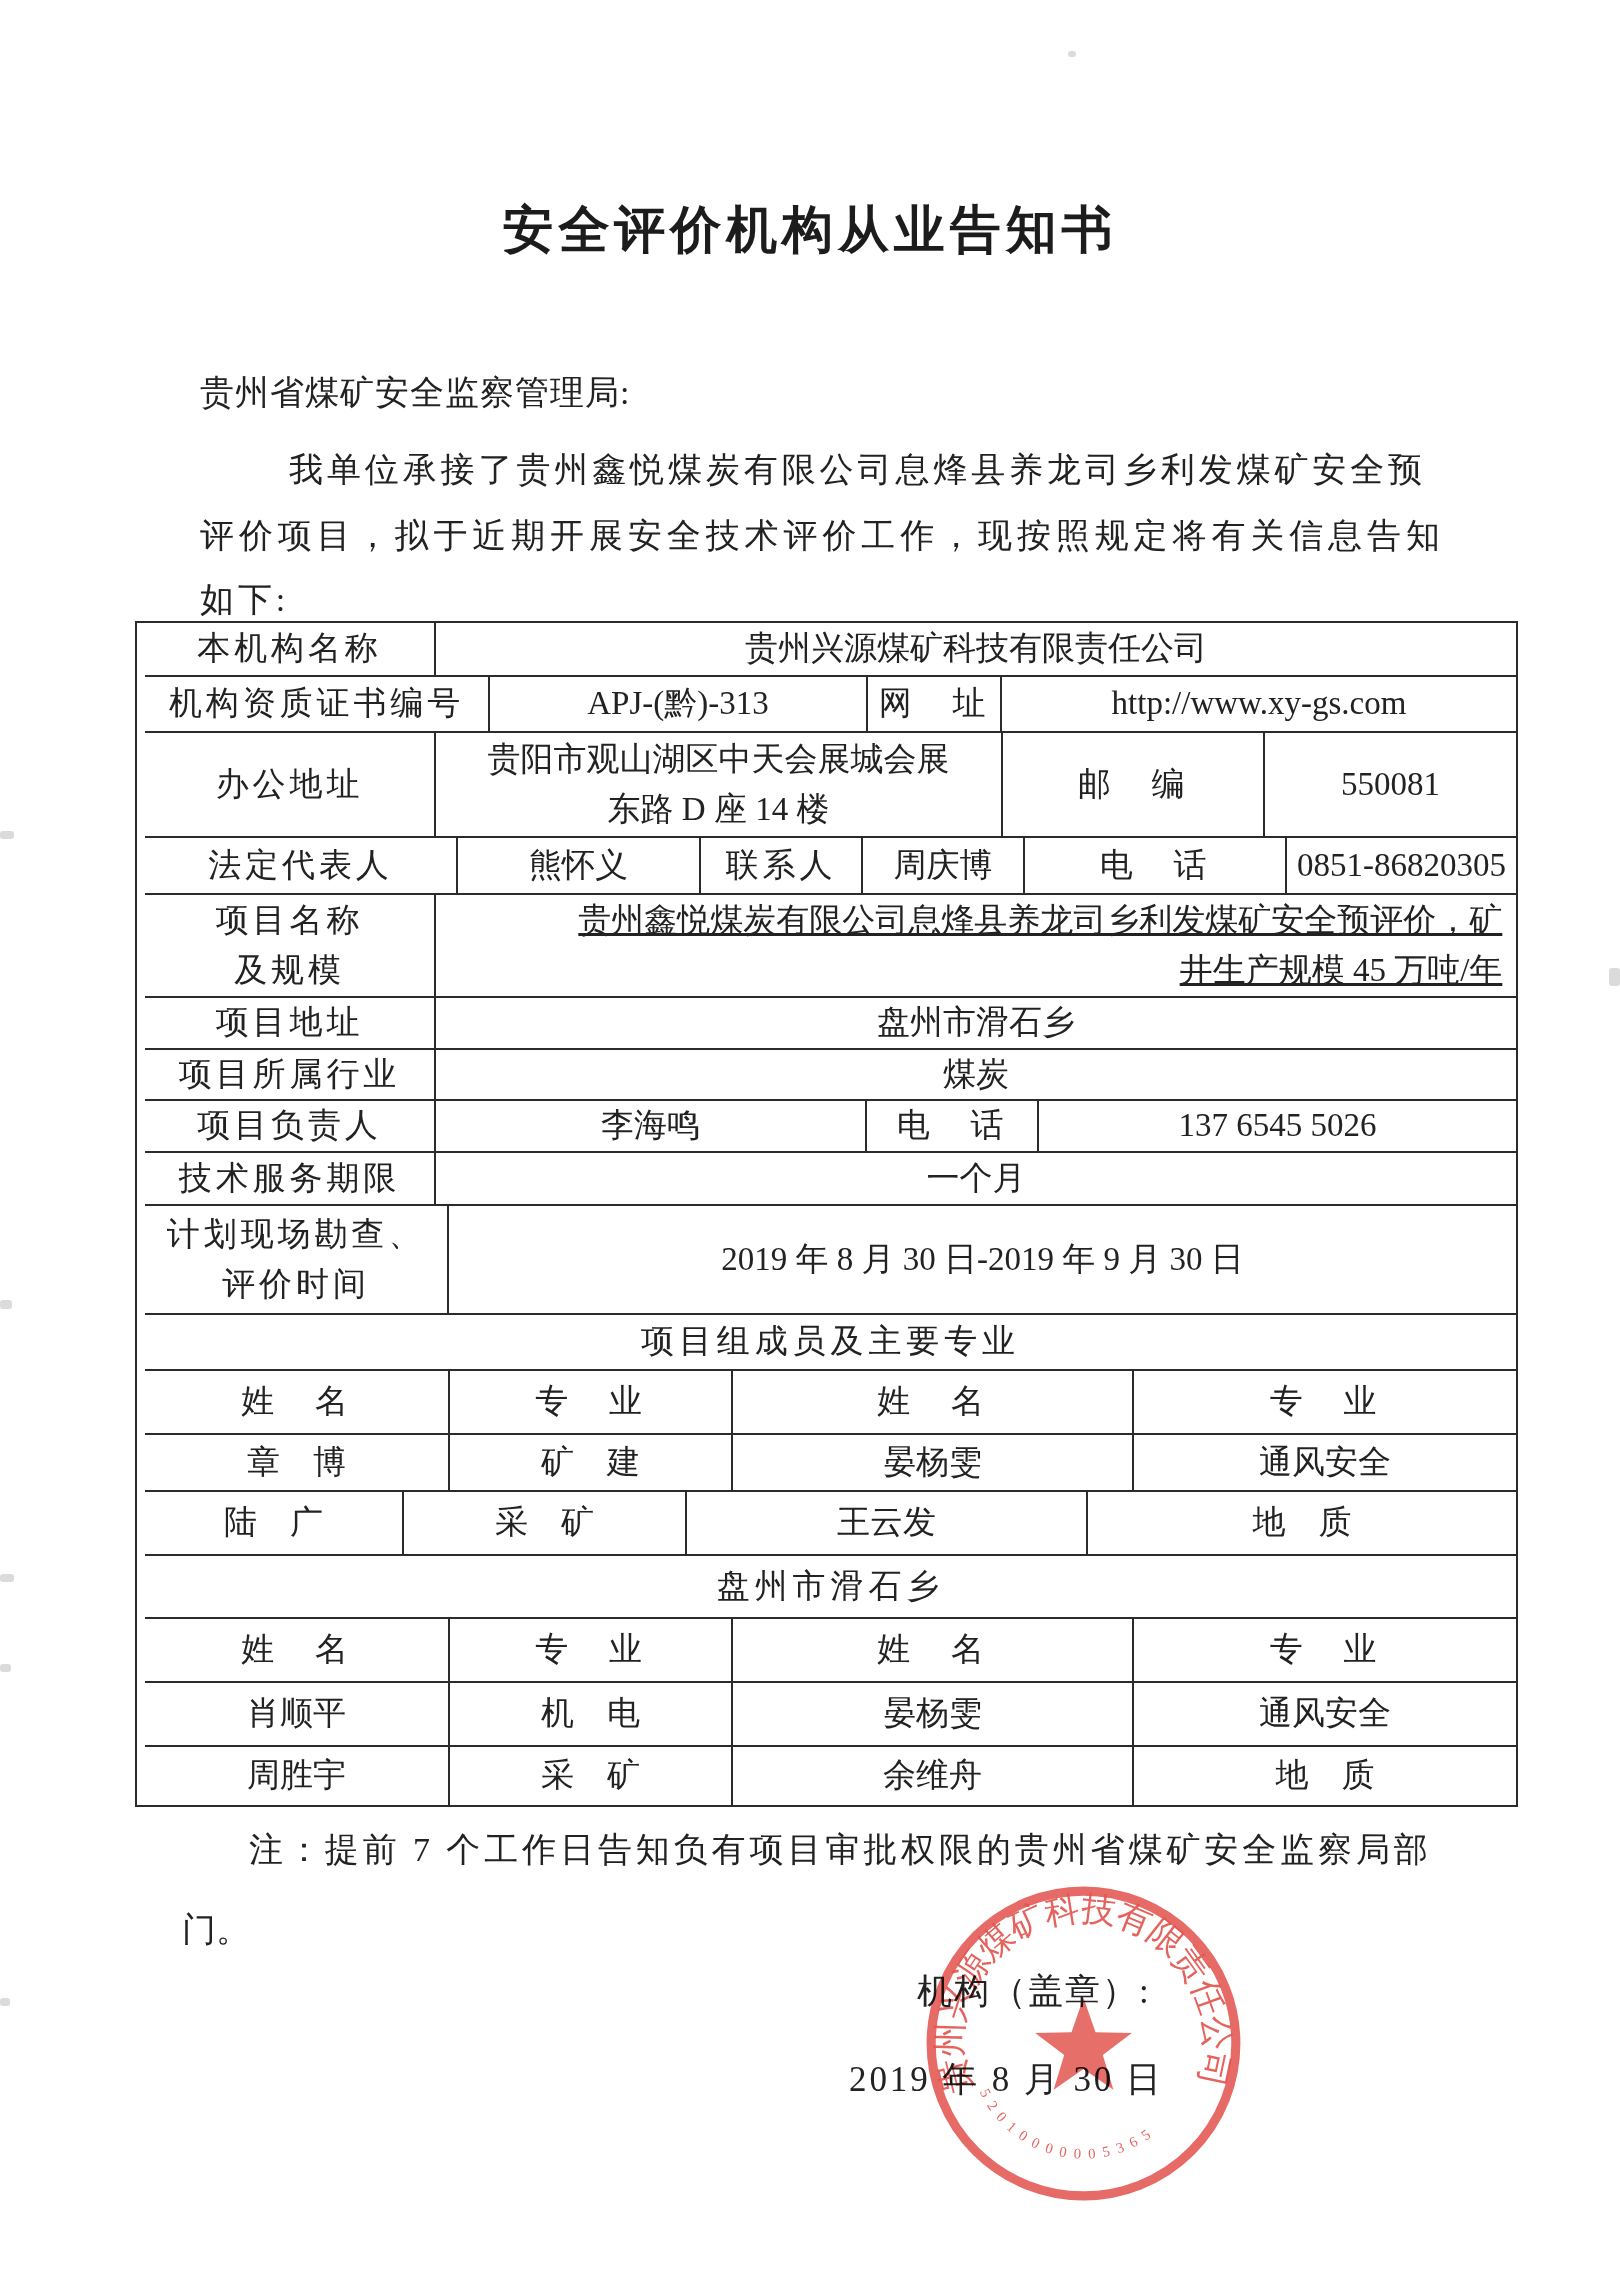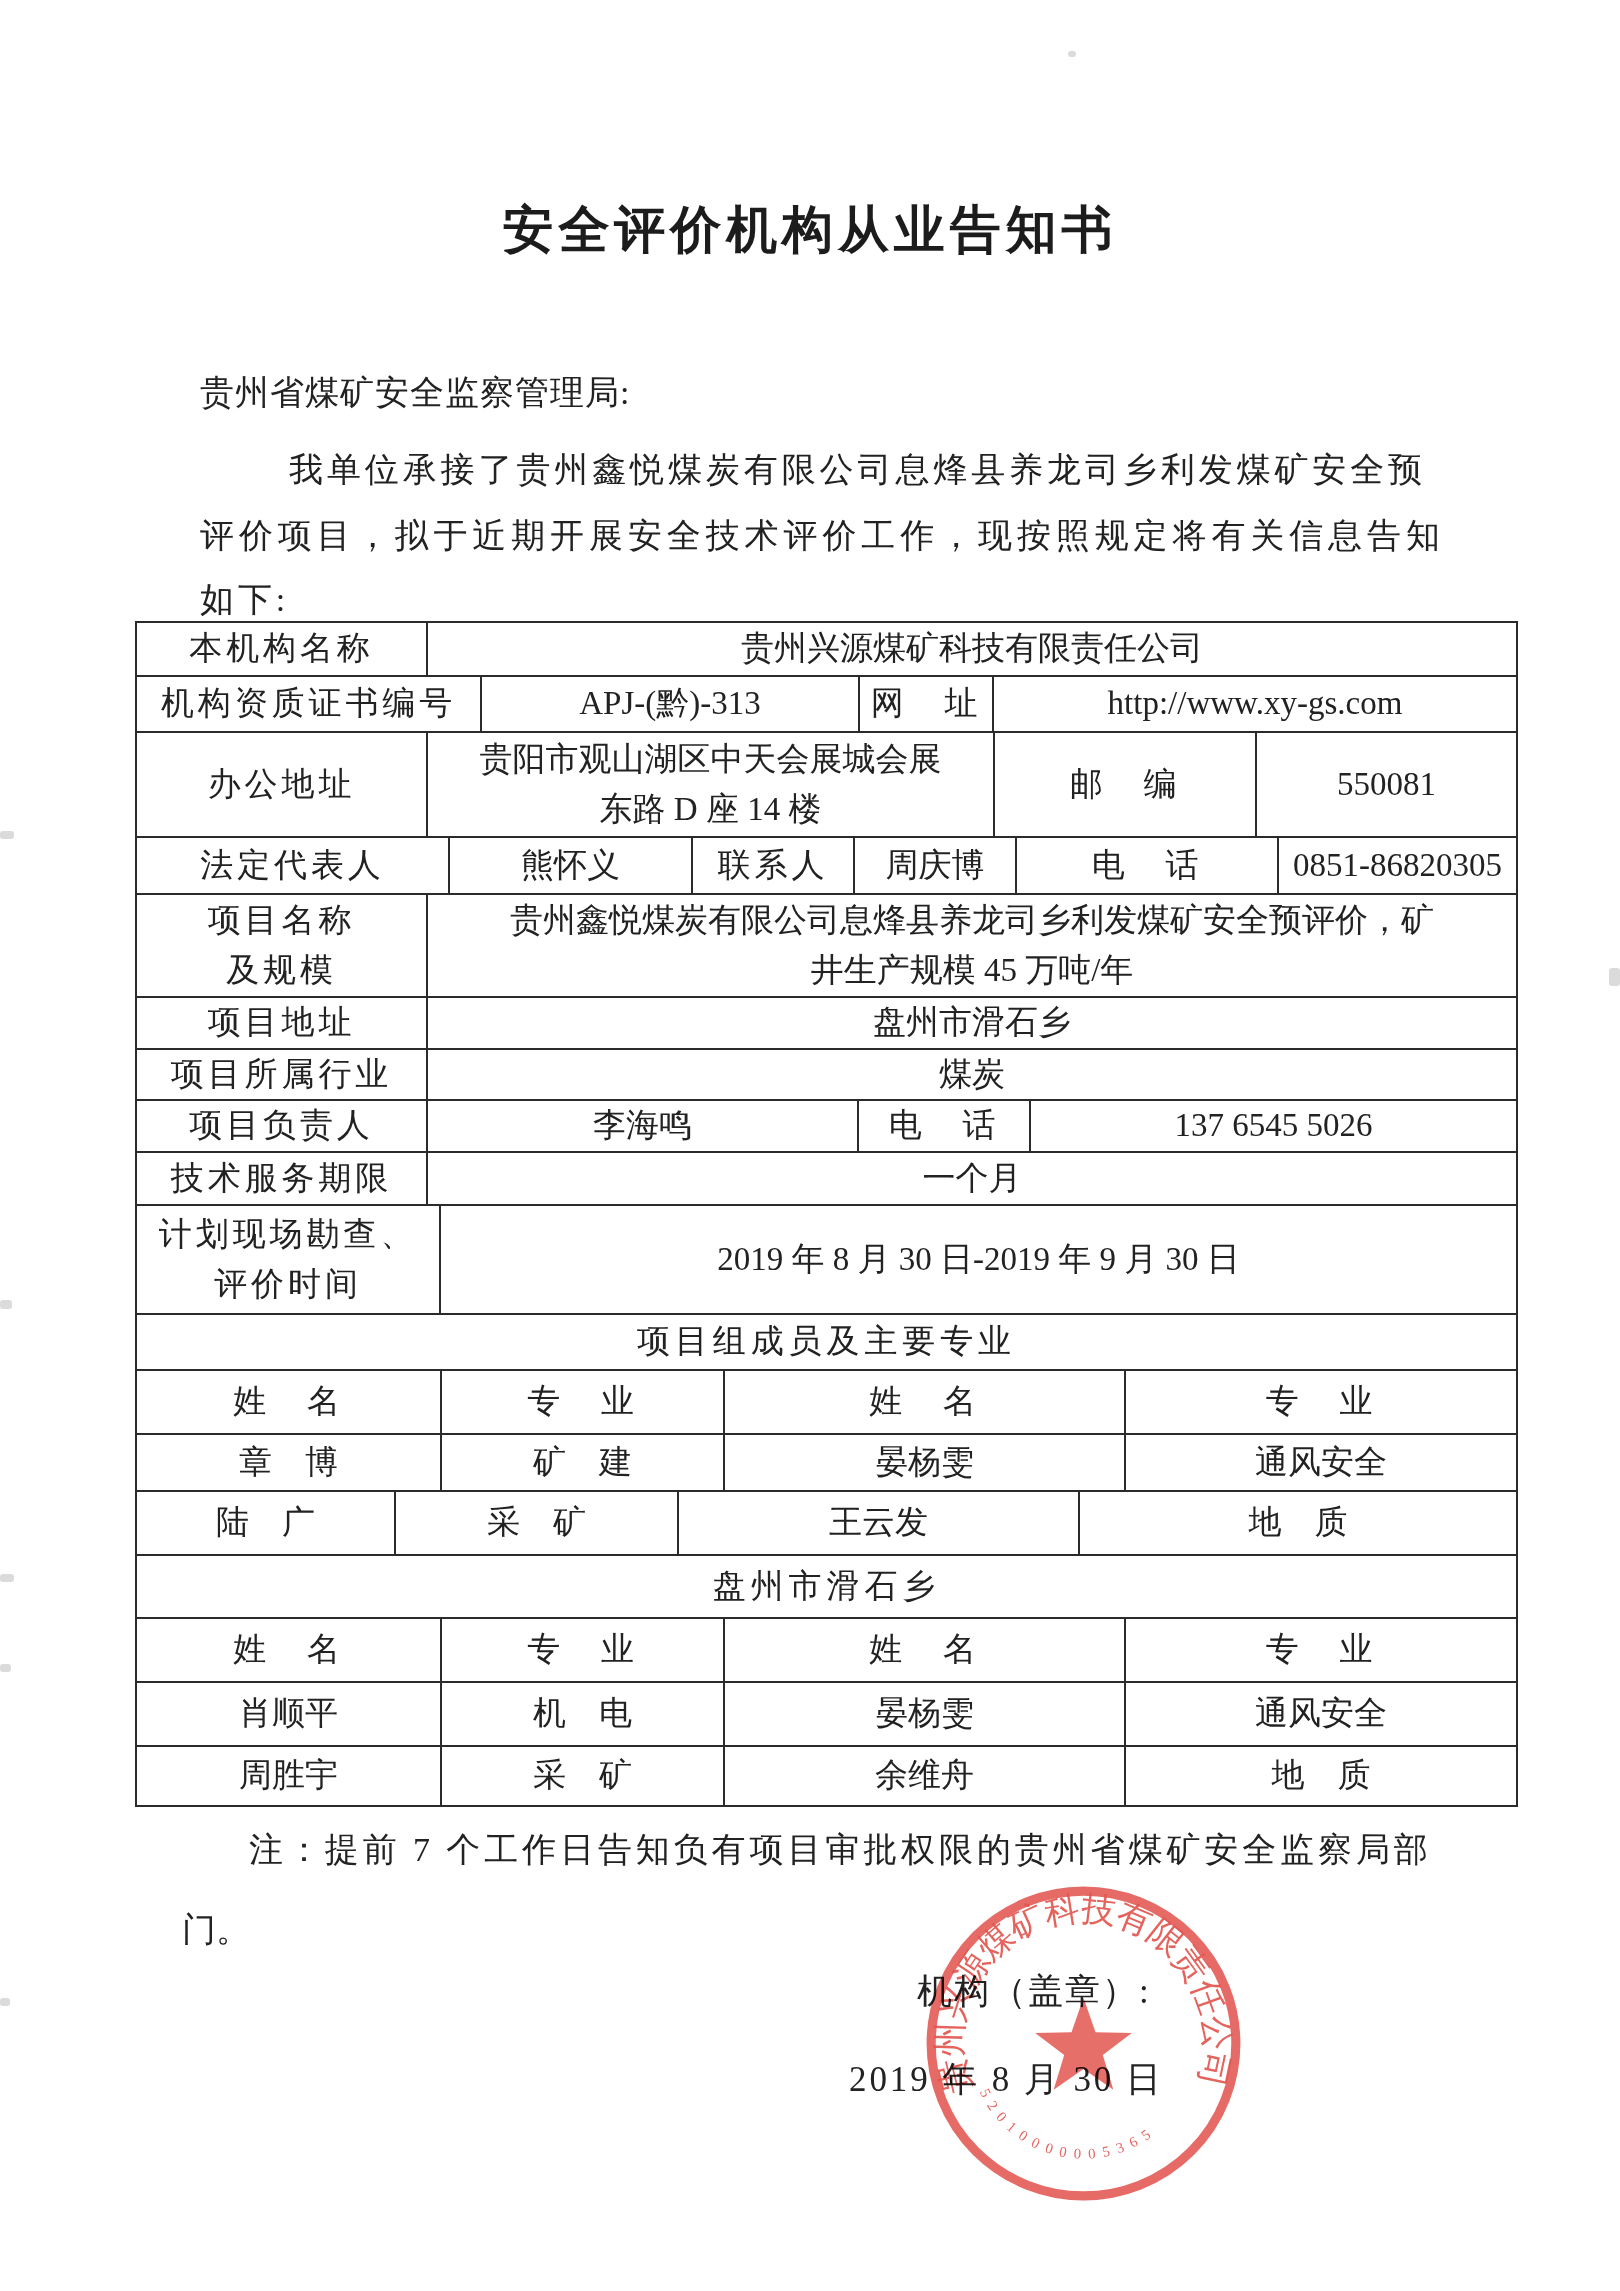--- a/index.html
+++ b/index.html
@@ -14,35 +14,35 @@
     color:#1c1c1c;
   }
   .line { position:absolute; white-space:nowrap; color:#222; }
   .salutation { left:200px; top:370px; font-size:34px; letter-spacing:1px; }
   .body-l1 { left:289px; top:447px; font-size:34px; letter-spacing:3.9px; }
   .body-l2 { left:200px; top:513px; font-size:34px; letter-spacing:4.9px; }
   .body-l3 { left:200px; top:577px; font-size:34px; letter-spacing:3.9px; }
 
   .doc-table {
     position:absolute; left:135px; top:621px; width:1383px;
-    border:2.9px solid #2b2b2b; box-sizing:border-box; font-size:33px;
+    border:2.9px solid #2b2b2b; box-sizing:border-box; font-size:33px;padding-left:8px;
   }
   .tr { display:flex; box-sizing:border-box; border-top:2px solid #2b2b2b; }
   .tr.first { border-top:none; }
   .td {
     box-sizing:border-box; border-left:2px solid #2b2b2b;
     display:flex; align-items:center; justify-content:center;
     text-align:center; overflow:hidden; line-height:1.5;
   }
   .td.first { border-left:none; }
   .td.grow { flex:1 1 auto; }
   .td.label { letter-spacing:3.9px; }
   .td.header { letter-spacing:4.9px; }
   .td.col { flex-direction:column; }
-  .td.left { align-items:center; justify-content:center; text-align:left; padding:0 13.7px; }
+  .td.left { align-items:flex-end; justify-content:center; text-align:left; padding:0 13.7px;text-decoration:underline; }
   .td span { display:block; }
 
   .note1 { left:249px; top:1827px; font-size:34px; letter-spacing:3.9px; }
   .note2 { left:182px; top:1907px; font-size:34px; }
   .sig-label { left:917px; top:1968px; font-size:35px; letter-spacing:2px; }
   .sig-date { left:849px; top:2056px; font-size:35px; letter-spacing:2.9px; }
 
   .stamp {
     position:absolute; left:921px; top:1881px; width:325px; height:325px;
     mix-blend-mode:multiply; opacity:0.93;

